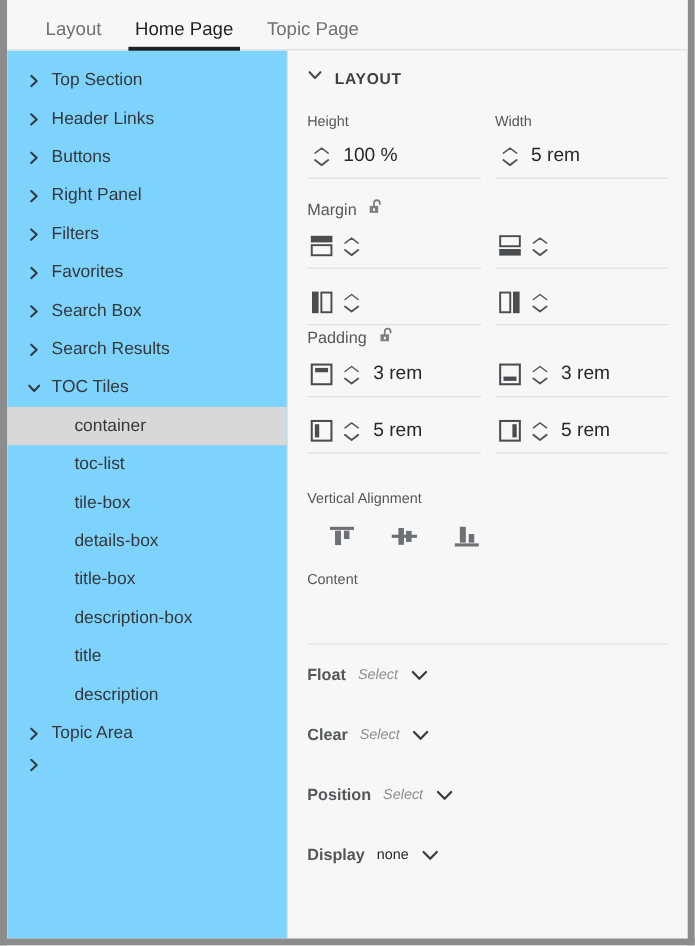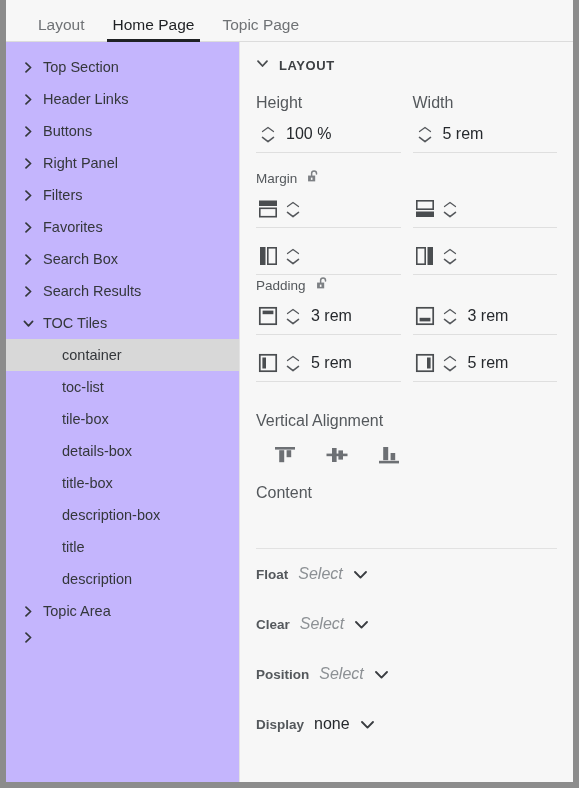--- a/index.html
+++ b/index.html
@@ -60,21 +60,21 @@
     flex: 1;
     display: flex;
     min-height: 0;
     overflow: hidden;
   }
 
   
   .sidebar {
     width: 234px;
     min-width: 234px;
-    background: #c4b5fd;
+    background: #7dd3fc;
     border-right: 1px solid #e3e3e3;
     padding-top: 9px;
     overflow: hidden;
     position: relative;
   }
   .tree-item {
     display: flex;
     align-items: center;
     height: 32px;
     font-size: 14.5px;
@@ -118,21 +118,21 @@
     cursor: pointer;
   }
   .section-head .title {
     font-size: 13px;
     font-weight: bold;
     letter-spacing: 0.6px;
     color: #3d4043;
   }
 
   .field-label {
-    font-size: 16px;
+    font-size: 12px;
     color: #54585c;
     margin-bottom: 4px;
   }
   .group-label {
     font-size: 13.5px;
     color: #54585c;
     display: flex;
     align-items: center;
     gap: 9px;
     margin-bottom: 4px;
@@ -215,21 +215,21 @@
     gap: 10px;
     height: 50px;
     cursor: pointer;
   }
   .selrow .sl {
     font-size: 13.5px;
     color: #54585c;
     font-weight: bold;
   }
   .selrow .sv {
-    font-size: 16px;
+    font-size: 12px;
     font-style: italic;
     color: #8c9094;
   }
   .selrow .sv.set {
     font-style: normal;
     color: #26292d;
   }
   .caret { display: inline-flex; align-items: center; }
 </style>
 </head>

